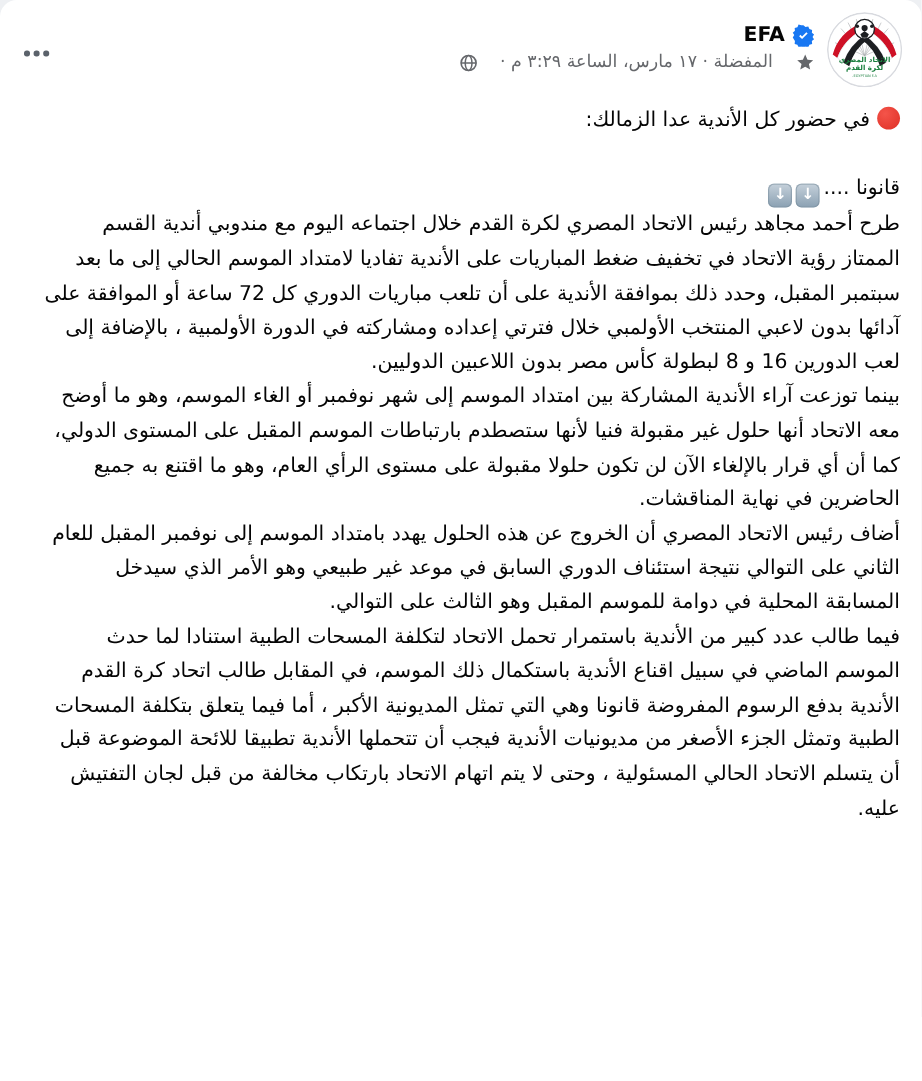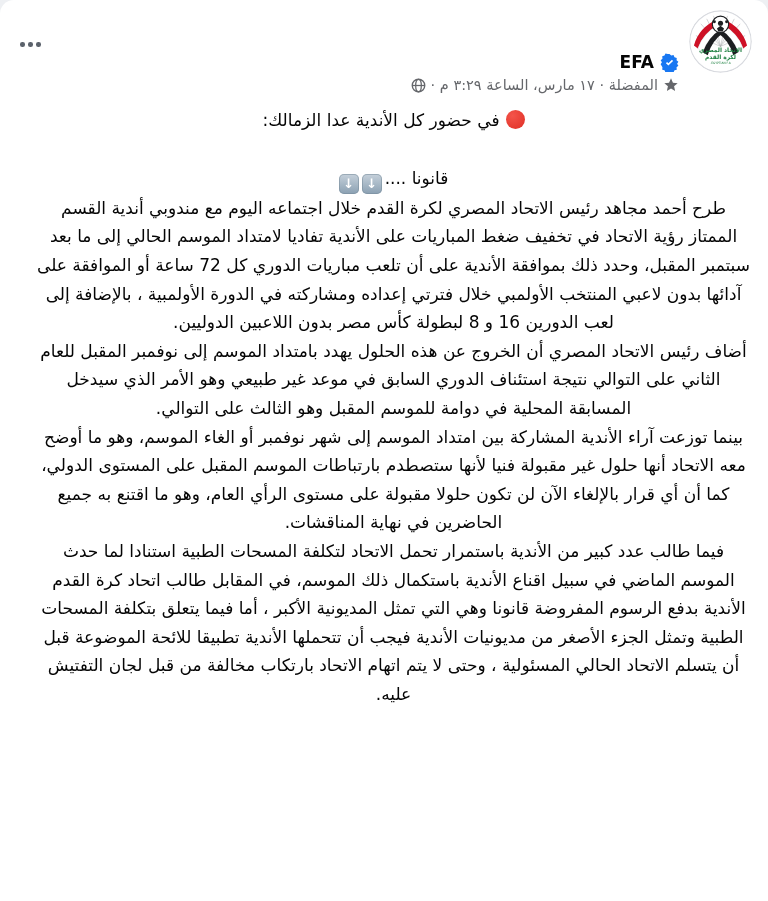--- a/index.html
+++ b/index.html
@@ -12,35 +12,35 @@
     border-radius:14px 14px 0 0;overflow:hidden;direction:rtl;box-sizing:border-box;
   }
   
   .header{display:flex;align-items:flex-start;padding:10px 16px 0 16px;}
   .avatar{
     width:63px;height:63px;border-radius:50%;flex:0 0 auto;cursor:pointer;
     overflow:hidden;
   }
   .avatar svg{display:block;width:100%;height:100%;}
   .id-block{display:flex;flex-direction:column;align-items:flex-start;margin-inline-start:10px;margin-top:9px;}
-  .name-row{direction:ltr;display:flex;align-items:center;gap:6px;margin-top:33px;}
+  .name-row{direction:ltr;display:flex;align-items:center;gap:6px;}
   .page-name{font-size:17px;font-weight:700;color:#050505;cursor:pointer;line-height:1.2;}
   .verified{width:19px;height:19px;display:inline-block;}
-  .meta-row{display:flex;align-items:center;gap:5px;margin-top:5px;color:#65676b;font-size:14.5px;}
+  .meta-row{display:flex;align-items:center;gap:19px;margin-top:5px;color:#65676b;font-size:14.5px;}
   .meta-row svg{flex:0 0 auto;}
   .meta-text{white-space:nowrap;cursor:pointer;}
   .menu-btn{
     margin-inline-start:auto;margin-top:26px;background:none;border:none;cursor:pointer;
     display:flex;gap:3.5px;padding:6px 4px;align-items:center;
   }
   .menu-btn .dot{width:4.5px;height:4.5px;border-radius:50%;background:#5b626b;}
   
   .content{
     padding:13px 18px 0 18px;
-    color:#050505;font-size:17px;line-height:28.6px;text-align:center;margin-left:19px;
+    color:#050505;font-size:17px;line-height:28.6px;text-align:right;margin-left:19px;
   }
   .content p{margin:0;}
   .intro{margin-bottom:17px;}
   .emoji-red{
     display:inline-block;width:19px;height:19px;border-radius:50%;
     background:radial-gradient(circle at 35% 30%, #f4544a, #df2f25);
     vertical-align:-3px;margin-inline-end:6px;
   }
   .emoji-arrow{
     display:inline-flex;width:20px;height:20px;border-radius:5px;
@@ -127,19 +127,19 @@
 
   <div class="content">
 
     <p class="intro">
       <span class="emoji-red"></span><span>في حضور كل الأندية عدا الزمالك:</span><br>
       <br>
       <span>قانونا ....</span><span class="emoji-arrow">↓</span><span class="emoji-arrow">↓</span>
     </p>
 
     <p>طرح أحمد مجاهد رئيس الاتحاد المصري لكرة القدم خلال اجتماعه اليوم مع مندوبي أندية القسم الممتاز رؤية الاتحاد في تخفيف ضغط المباريات على الأندية تفاديا لامتداد الموسم الحالي إلى ما بعد سبتمبر المقبل، وحدد ذلك بموافقة الأندية على أن تلعب مباريات الدوري كل 72 ساعة أو الموافقة على آدائها بدون لاعبي المنتخب الأولمبي خلال فترتي إعداده ومشاركته في الدورة الأولمبية ، بالإضافة إلى لعب الدورين 16 و 8 لبطولة كأس مصر بدون اللاعبين الدوليين.</p>
+    <p>بينما توزعت آراء الأندية المشاركة بين امتداد الموسم إلى شهر نوفمبر أو الغاء الموسم، وهو ما أوضح معه الاتحاد أنها حلول غير مقبولة فنيا لأنها ستصطدم بارتباطات الموسم المقبل على المستوى الدولي، كما أن أي قرار بالإلغاء الآن لن تكون حلولا مقبولة على مستوى الرأي العام، وهو ما اقتنع به جميع الحاضرين في نهاية المناقشات.</p>
     <p>أضاف رئيس الاتحاد المصري أن الخروج عن هذه الحلول يهدد بامتداد الموسم إلى نوفمبر المقبل للعام الثاني على التوالي نتيجة استئناف الدوري السابق في موعد غير طبيعي وهو الأمر الذي سيدخل المسابقة المحلية في دوامة للموسم المقبل وهو الثالث على التوالي.</p>
-    <p>بينما توزعت آراء الأندية المشاركة بين امتداد الموسم إلى شهر نوفمبر أو الغاء الموسم، وهو ما أوضح معه الاتحاد أنها حلول غير مقبولة فنيا لأنها ستصطدم بارتباطات الموسم المقبل على المستوى الدولي، كما أن أي قرار بالإلغاء الآن لن تكون حلولا مقبولة على مستوى الرأي العام، وهو ما اقتنع به جميع الحاضرين في نهاية المناقشات.</p>
     <p>فيما طالب عدد كبير من الأندية باستمرار تحمل الاتحاد لتكلفة المسحات الطبية استنادا لما حدث الموسم الماضي في سبيل اقناع الأندية باستكمال ذلك الموسم، في المقابل طالب اتحاد كرة القدم الأندية بدفع الرسوم المفروضة قانونا وهي التي تمثل المديونية الأكبر ، أما فيما يتعلق بتكلفة المسحات الطبية وتمثل الجزء الأصغر من مديونيات الأندية فيجب أن تتحملها الأندية تطبيقا للائحة الموضوعة قبل أن يتسلم الاتحاد الحالي المسئولية ، وحتى لا يتم اتهام الاتحاد بارتكاب مخالفة من قبل لجان التفتيش عليه.</p>
 
   </div>
 
 </div>
 
 </body></html>

